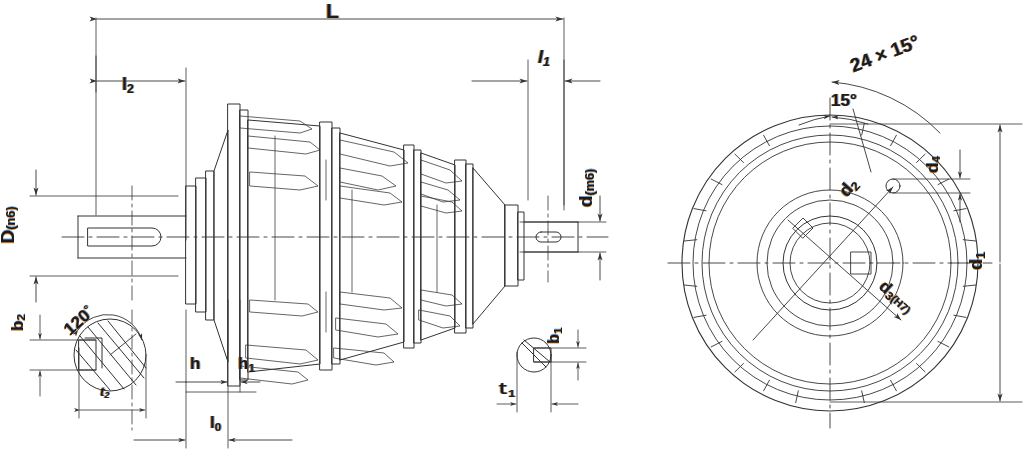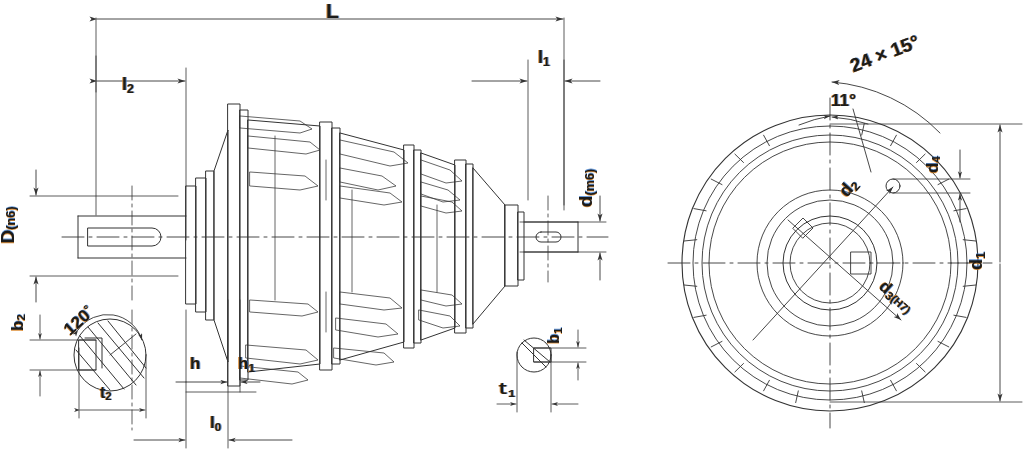--- a/index.html
+++ b/index.html
@@ -307,41 +307,41 @@
   </svg>
 
   <div class="lbl fringe" style="left:326px;top:0px;font-size:21px;">
     <span>L</span>
   </div>
 
   <div class="lbl fringe" style="left:122px;top:48px;font-size:18px;margin-top:27px;">
     <span>l</span><span class="sub">2</span>
   </div>
 
-  <div class="lbl fringe" style="left:538px;top:48px;font-size:18px;">
+  <div class="lbl fringe" style="left:538px;top:48px;font-size:18px;font-style:italic;">
     <span>l</span><span class="sub">1</span>
   </div>
 
   <div class="lbl fringe" style="left:-11px;top:215px;font-size:19px;transform:rotate(-90deg);transform-origin:center;">
     <span>D</span><span class="par">(n6)</span>
   </div>
 
   <div class="lbl fringe" style="left:567px;top:178px;font-size:19px;transform:rotate(-90deg);transform-origin:center;">
     <span>d</span><span class="par">(m6)</span>
   </div>
 
   <div class="lbl fringe" style="left:10px;top:313px;font-size:17px;transform:rotate(-90deg);transform-origin:center;">
     <span>b</span><span class="sub">2</span>
   </div>
 
   <div class="lbl fringe" style="left:62px;top:312px;font-size:17px;transform:rotate(-42deg);transform-origin:center;">
     <span>120</span><span class="deg">°</span>
   </div>
 
-  <div class="lbl fringe" style="left:100px;top:385px;font-size:16px;">
+  <div class="lbl fringe" style="left:100px;top:385px;font-size:13px;font-style:italic;">
     <span>t</span><span class="sub">2</span>
   </div>
 
   <div class="lbl fringe" style="left:190px;top:355px;font-size:17px;">
     <span>h</span>
   </div>
 
   <div class="lbl fringe" style="left:238px;top:355px;font-size:17px;">
     <span>h</span><span class="sub">1</span>
   </div>
@@ -356,21 +356,21 @@
 
   <div class="lbl fringe" style="left:498px;top:381px;font-size:17px;font-family:Liberation Mono, monospace;">
     <span>t</span><span class="sub">1</span>
   </div>
 
   <div class="lbl fringe" style="left:851px;top:57px;font-size:19px;transform:rotate(-21deg);transform-origin:left center;">
     <span>24 × 15°</span>
   </div>
 
   <div class="lbl fringe" style="left:831px;top:92px;font-size:17px;">
-    <span>11°</span>
+    <span>15°</span>
   </div>
 
   <div class="lbl fringe" style="left:925px;top:155px;font-size:17px;transform:rotate(-90deg);transform-origin:center;">
     <span>d</span><span class="sub">4</span>
   </div>
 
   <div class="lbl fringe" style="left:968px;top:251px;font-size:18px;transform:rotate(-90deg);transform-origin:center;">
     <span>d</span><span class="sub">1</span>
   </div>
 

